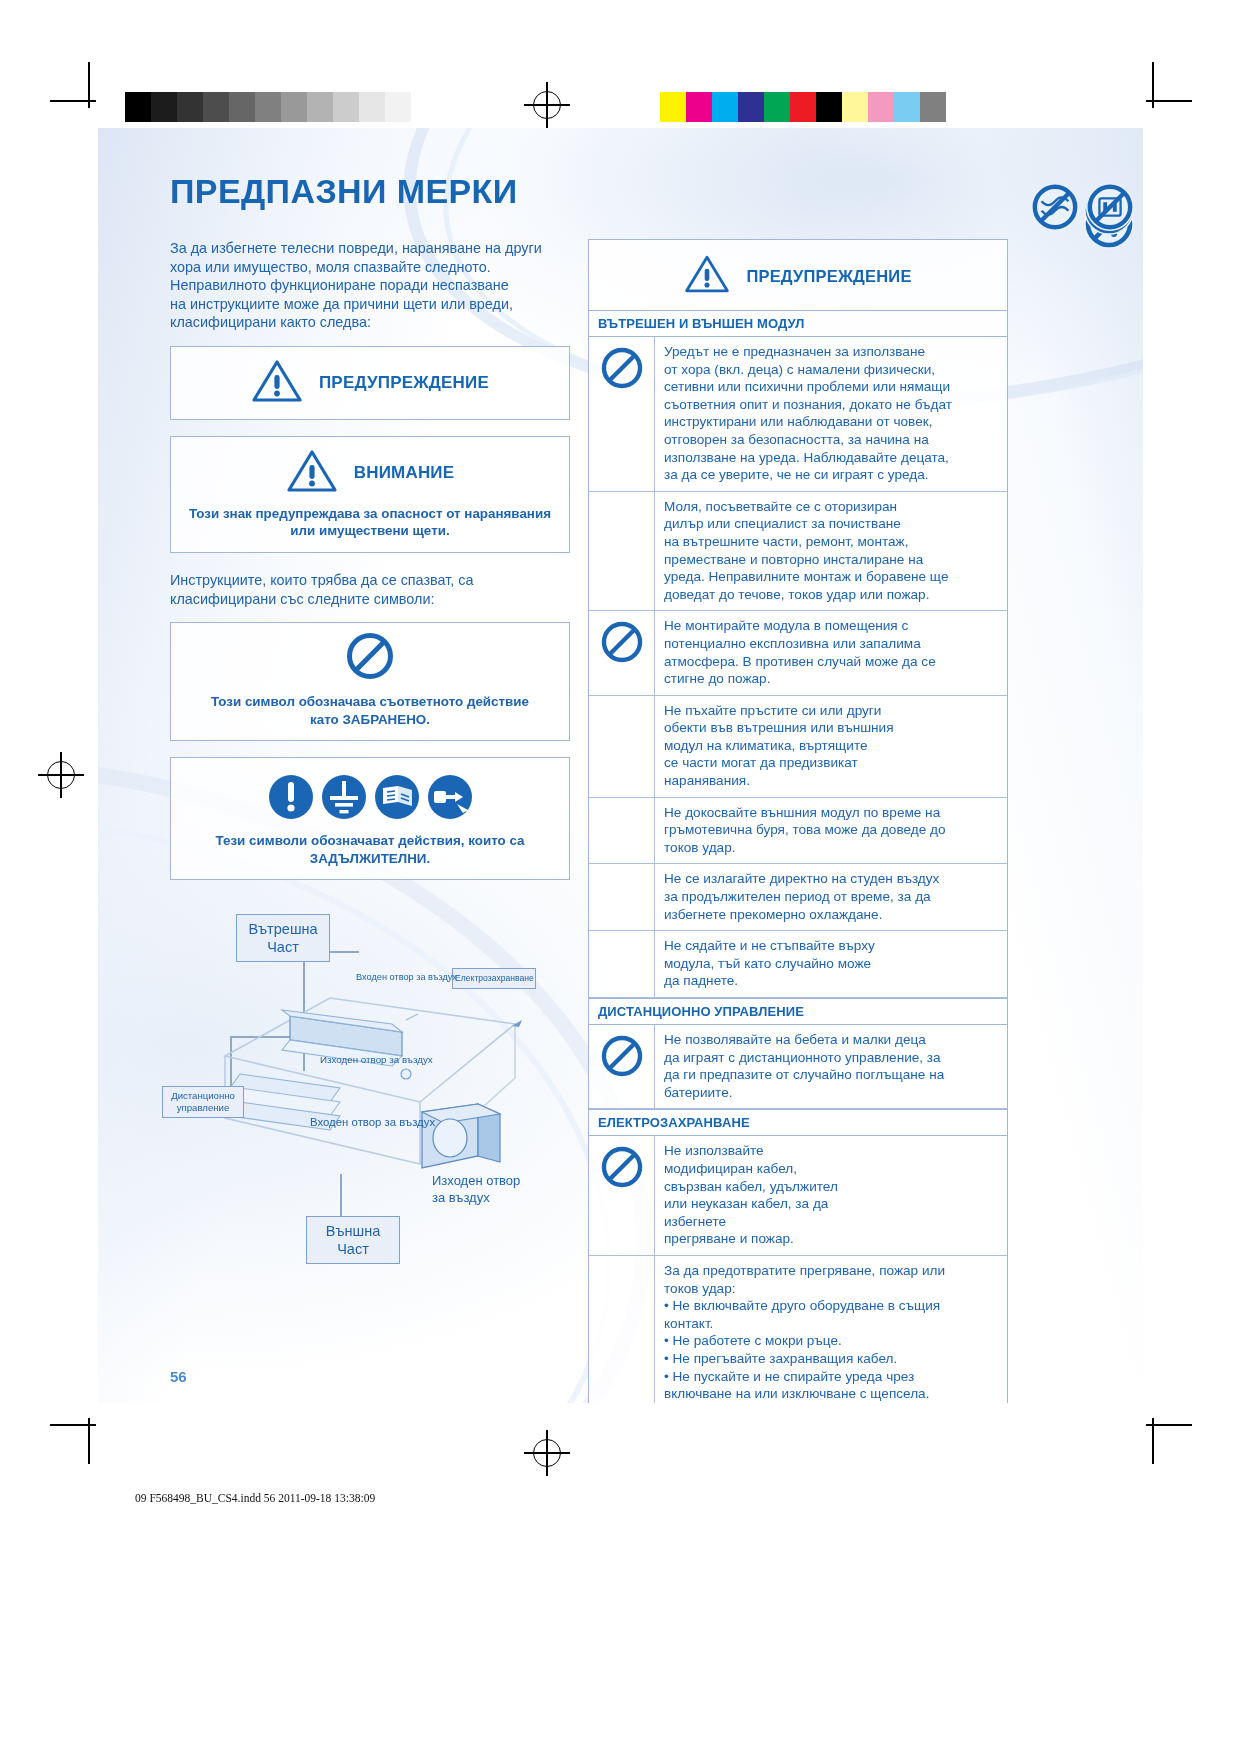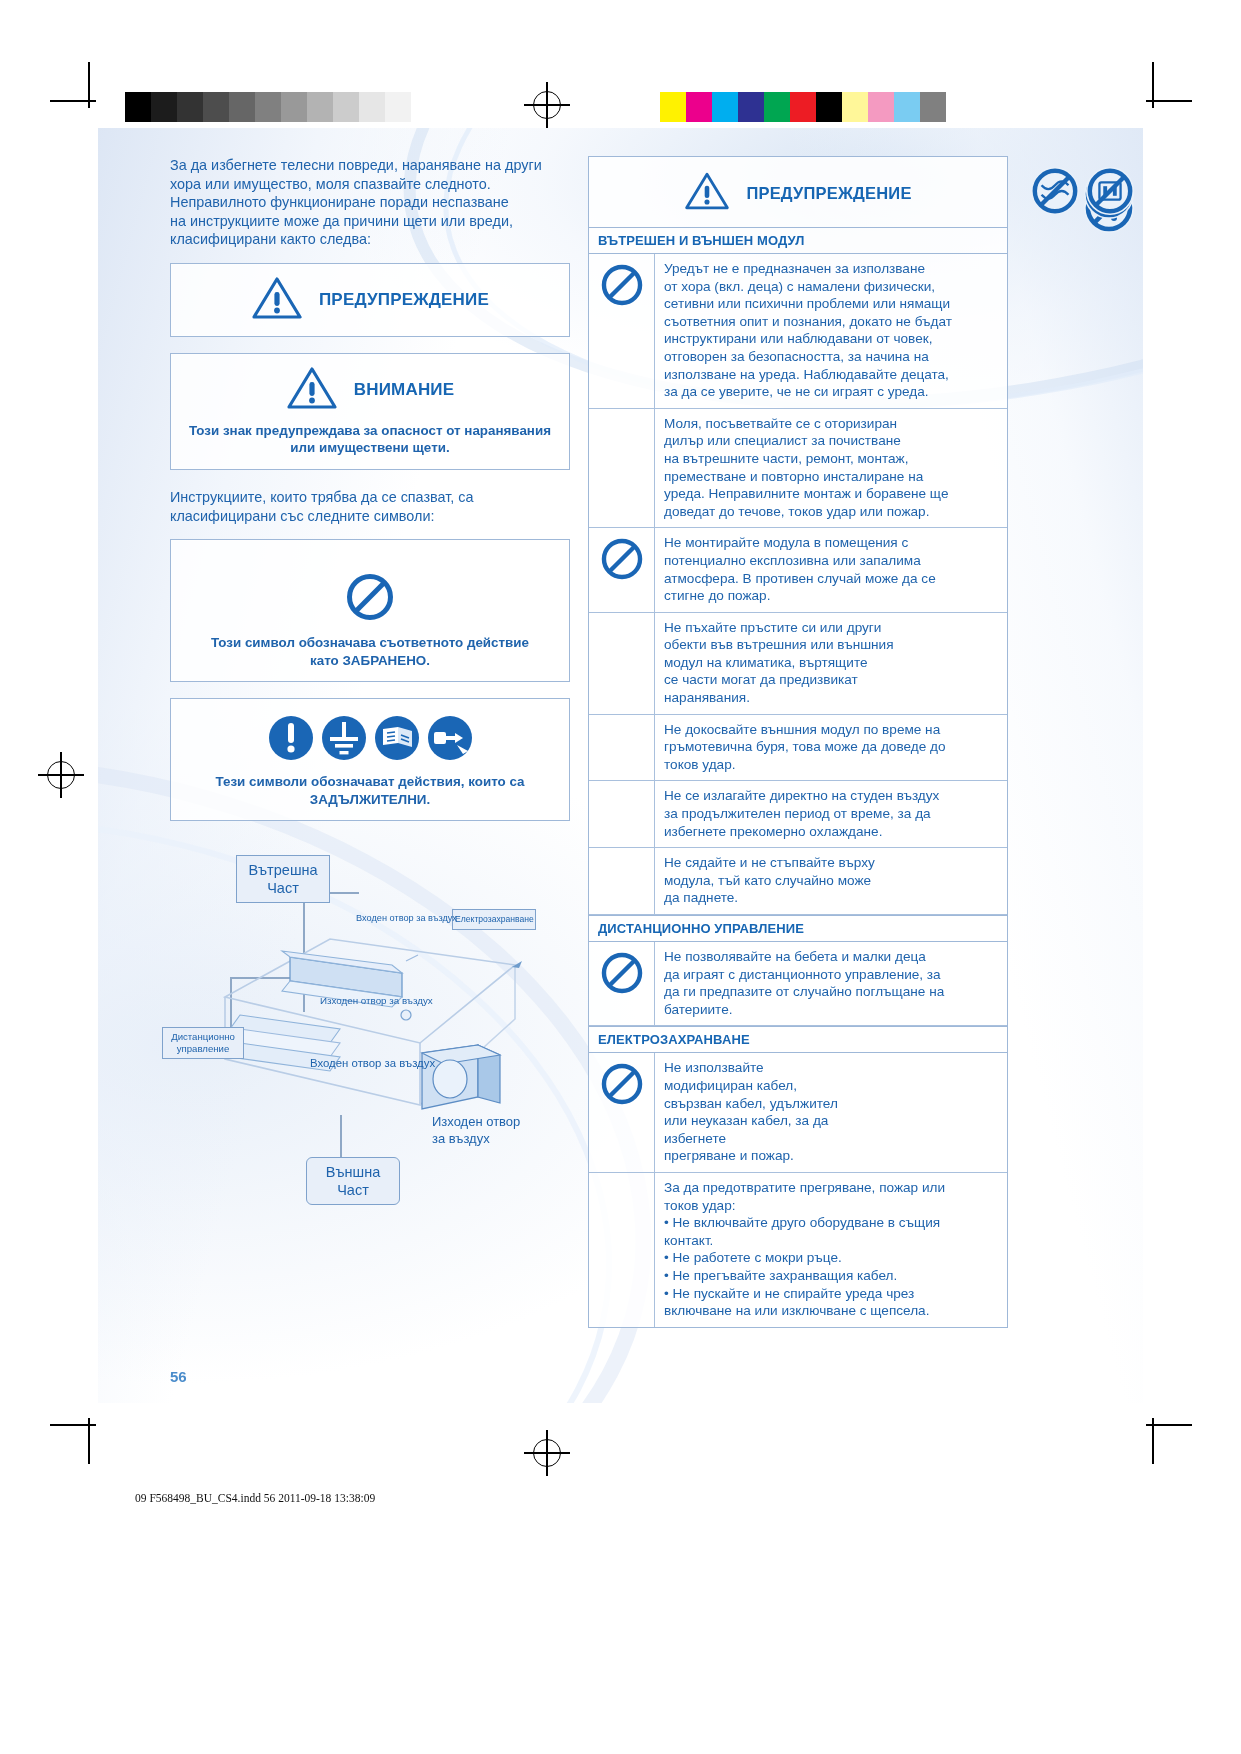--- a/index.html
+++ b/index.html
@@ -195,20 +195,21 @@
     <span style="background: rgb(128, 128, 128);"></span>
   </div>
 
 <div id="page">
   <div class="swoosh sw1"></div>
   <div class="swoosh sw2"></div>
   <div class="swoosh sw3"></div>
   <div class="swoosh sw4"></div>
 
   <div id="content">
+    <h1 class="page-title">ПРЕДПАЗНИ МЕРКИ</h1>
 
     <div class="cols">
 
       <div class="colL">
 
         <p class="intro">За да избегнете телесни повреди, нараняване на други
 хора или имущество, моля спазвайте следното.
 Неправилното функциониране поради неспазване
 на инструкциите може да причини щети или вреди,
 класифицирани както следва:</p>
@@ -237,21 +238,21 @@
             </span>
             <span class="legend-title">ВНИМАНИЕ</span>
           </div>
           <div class="legend-text">Този знак предупреждава за опасност от наранявания
 или имуществени щети.</div>
         </div>
 
         <p class="intro" style="margin-top:18px;">Инструкциите, които трябва да се спазват, са
 класифицирани със следните символи:</p>
 
-        <div class="legend-box" style="padding-top:32px;">
+        <div class="legend-box" style="padding-top:8px;">
           <div class="legend-head">
             <span>
               <svg width="50" height="50" viewBox="0 0 50 50">
                 <circle cx="25" cy="25" r="20.5" fill="none" stroke="#1a66b5" stroke-width="5"></circle>
                 <line x1="11.6" y1="38.4" x2="38.4" y2="11.6" stroke="#1a66b5" stroke-width="5"></line>
               </svg>
             </span>
           </div>
           <div class="legend-text">Този символ обозначава съответното действие
 като ЗАБРАНЕНО.</div>
@@ -325,21 +326,21 @@
             <polygon points="252,206 308,198 330,208 274,217" fill="#e1ecf8" stroke="#5d8dc4" stroke-width="1.1"></polygon>
             <ellipse cx="280" cy="232" rx="17" ry="19" fill="#eaf2fb" stroke="#5d8dc4" stroke-width="1.2"></ellipse>
             <path d="M342,120 l10,-6 l-3,7 z" fill="#6f9ccc"></path>
             <path d="M248,108 l-12,6" stroke="#9cbade" stroke-width="1.2"></path>
             <circle cx="236" cy="168" r="5" fill="#e8f0fa" stroke="#7ba4d2" stroke-width="1.2"></circle>
           </svg>
 
           <div class="dlabel" style="left:66px;top:8px;width:94px;padding:5px 2px;font-size:14.5px;white-space:pre-line;">Вътрешна
 Част</div>
 
-          <div class="dlabel" style="left:136px;top:310px;width:94px;padding:5px 2px;font-size:14.5px;white-space:pre-line;border-radius:6px;">Външна
+          <div class="dlabel" style="left:136px;top:310px;width:94px;padding:5px 2px;font-size:14.5px;white-space:pre-line;">Външна
 Част</div>
 
           <div class="dlabel" style="left:-8px;top:180px;width:82px;padding:3px 2px;font-size:9.6px;white-space:pre-line;">Дистанционно
 управление</div>
 
           <div class="dlabel" style="left:282px;top:62px;width:84px;padding:4px 2px;font-size:8.6px;">Електрозахранване</div>
 
           <div class="dtext" style="left:186px;top:66px;font-size:9.2px;">Входен отвор за въздух</div>
 
           <div class="dtext" style="left:150px;top:148px;font-size:9.8px;">Изходен отвор за въздух</div>

